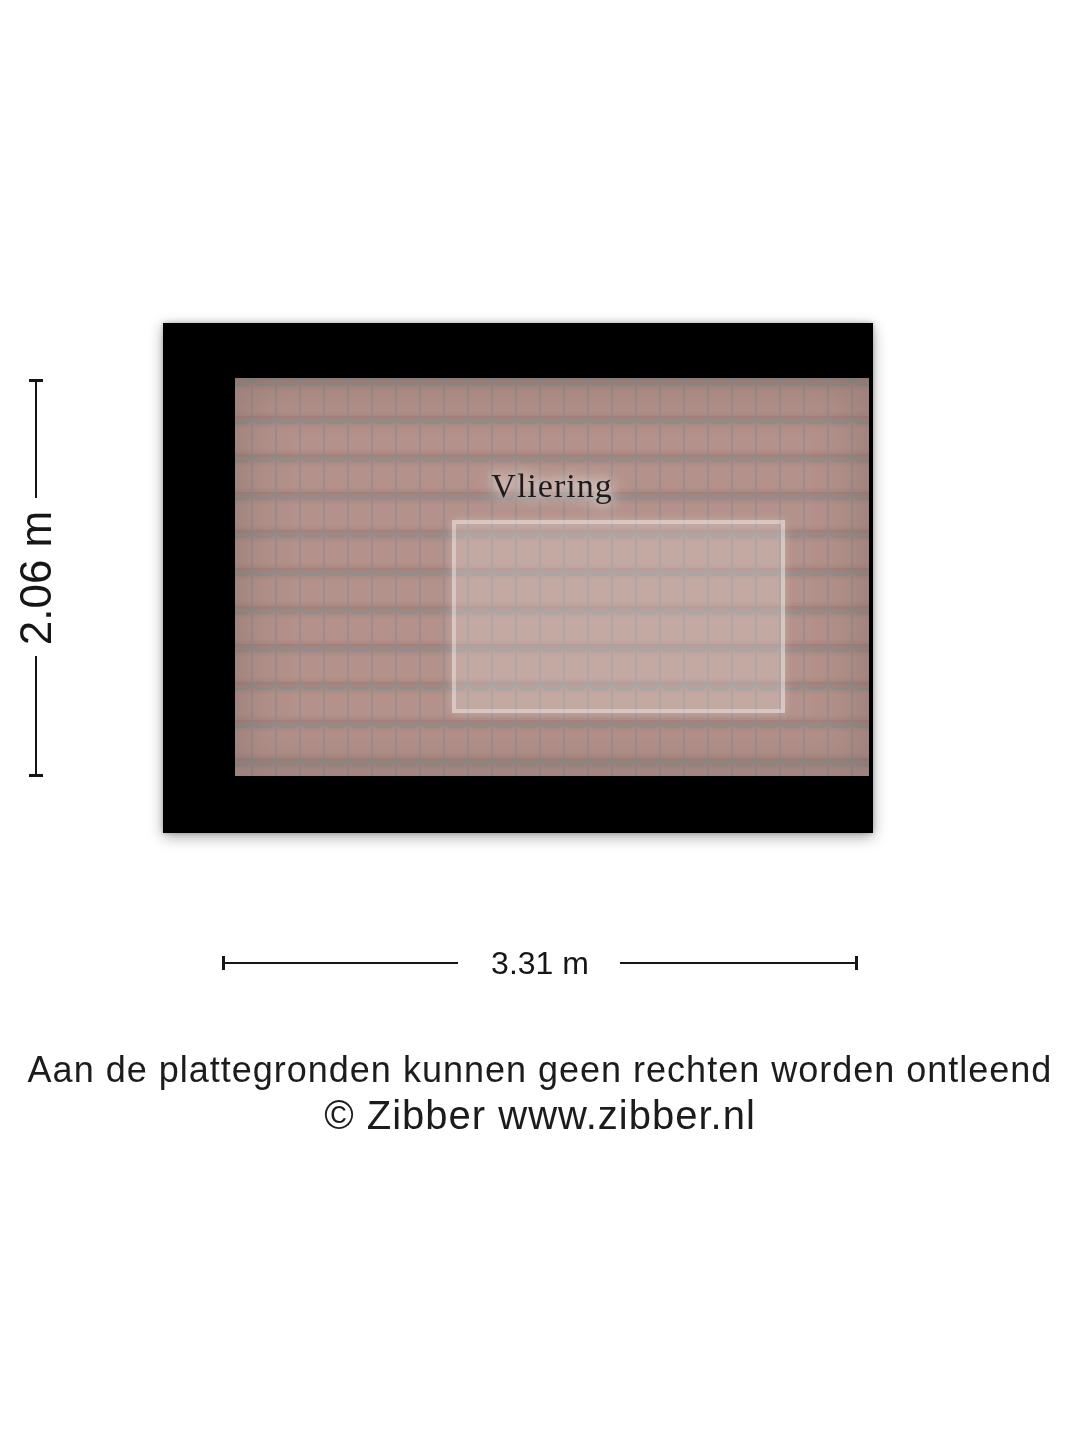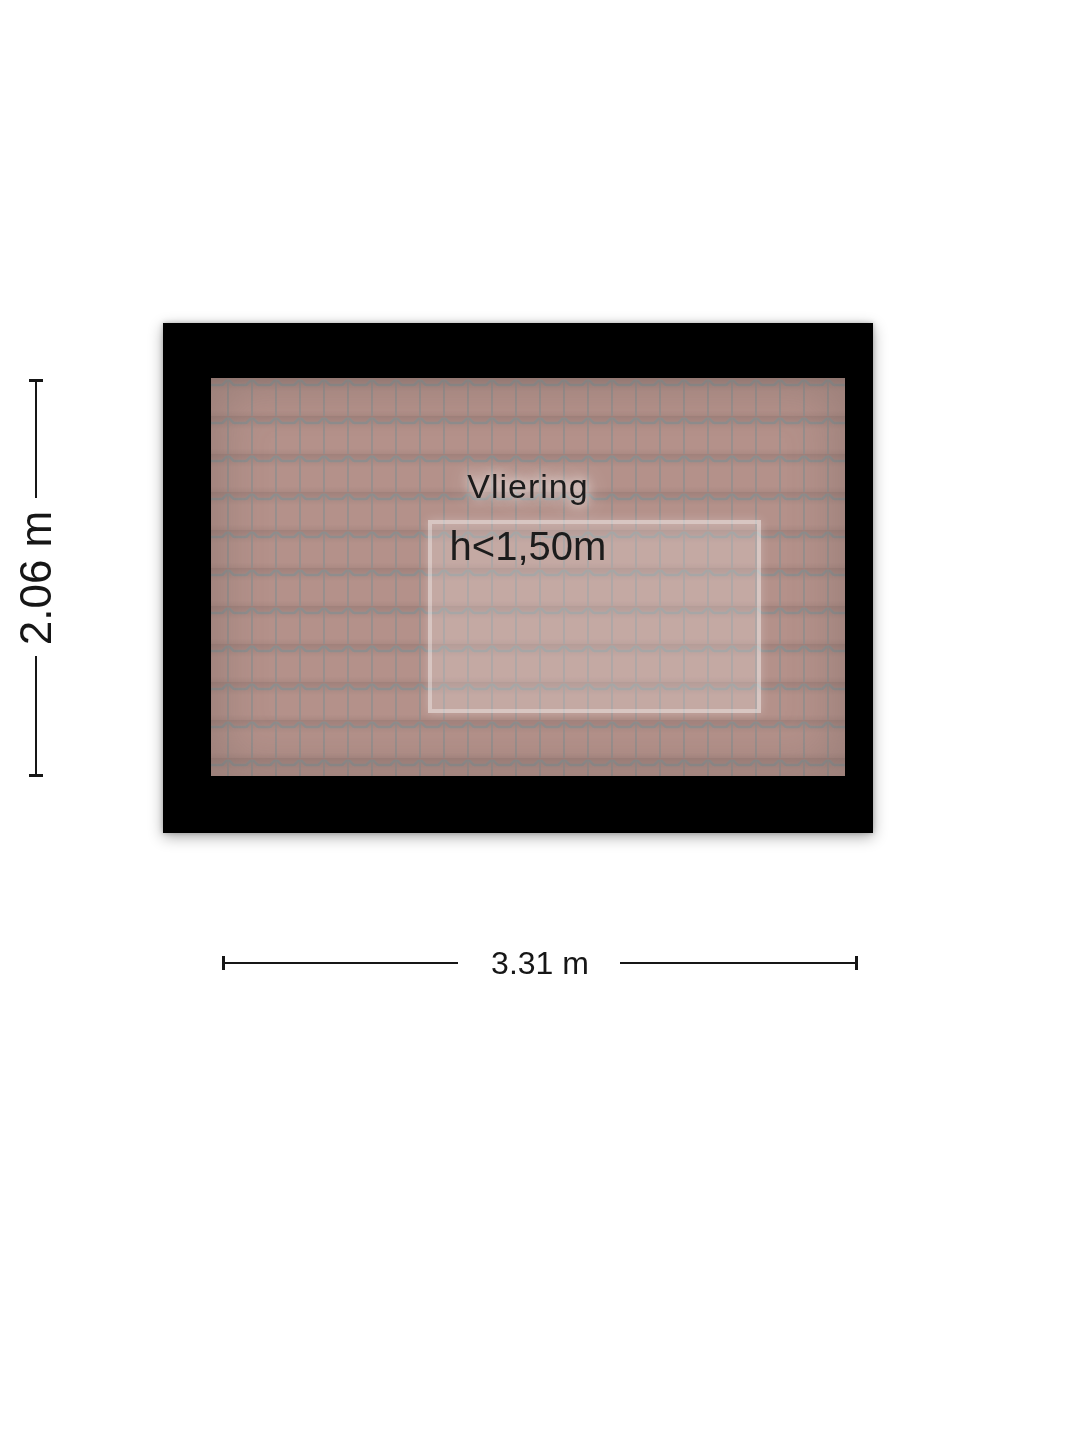--- a/index.html
+++ b/index.html
@@ -21,22 +21,23 @@
   }
   .canvas{position:absolute;left:0;top:0;width:1080px;height:1440px;}
 
   
   .plan-frame{
     position:absolute;left:163px;top:323px;width:710px;height:510px;
     background:var(--frame);
     box-shadow:0 4px 14px rgba(0,0,0,.32), 0 0 5px rgba(0,0,0,.25);
   }
   .tile-area{
-    position:absolute;left:48px;top:55px;width:634px;height:398px;
+    position:absolute;left:72px;top:55px;width:634px;height:398px;
     overflow:hidden;
+    font-family:Liberation Serif, serif;
   }
   .tile-area svg{display:block;position:absolute;left:0;top:0;}
   .tile-area::after{
     content:"";position:absolute;left:0;top:0;right:0;bottom:0;
     box-shadow:inset 0 0 46px 10px rgba(96,86,84,.30);
     pointer-events:none;
   }
   .tile-base{fill:var(--tile);}
   .tile-wave{fill:none;stroke:var(--tile-line);stroke-width:2.6;stroke-linecap:round;opacity:.95;}
   .tile-gap{stroke:var(--tile-line);stroke-width:1.8;opacity:.8;}
@@ -119,36 +120,37 @@
           </pattern>
         </defs>
         <rect width="634" height="398" fill="url(#rooftile)"></rect>
       </svg>
 
       <div class="low-height-overlay"></div>
 
       <div class="room-label">
         <span>Vliering</span>
       </div>
-      <div class="height-label">
-        <span>h&lt;1,50m</span>
-      </div>
     </div>
   </div>
 
   <div class="vdim">
     <div class="cap top"></div>
     <div class="seg top"></div>
     <div class="dim-label">2.06 m</div>
     <div class="seg bottom"></div>
     <div class="cap bottom"></div>
   </div>
 
   <div class="hdim">
     <div class="cap left"></div>
     <div class="seg left"></div>
     <div class="dim-label">3.31 m</div>
     <div class="seg right"></div>
     <div class="cap right"></div>
   </div>
 
+  <div class="footer">
+    <div class="disclaimer">Aan de plattegronden kunnen geen rechten worden ontleend</div>
+    <div class="copyright">© Zibber www.zibber.nl</div>
+  </div>
 
 </div>
 
 </body></html>

